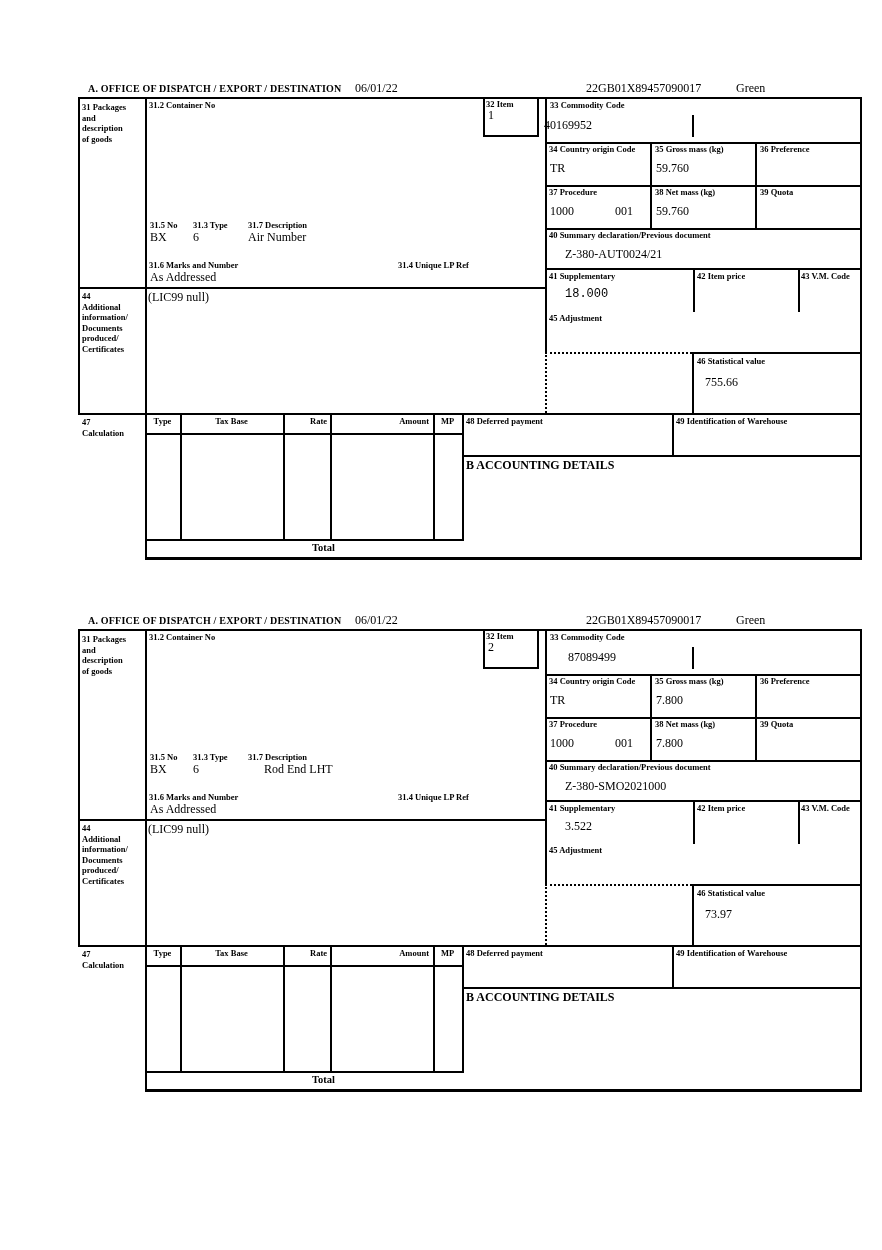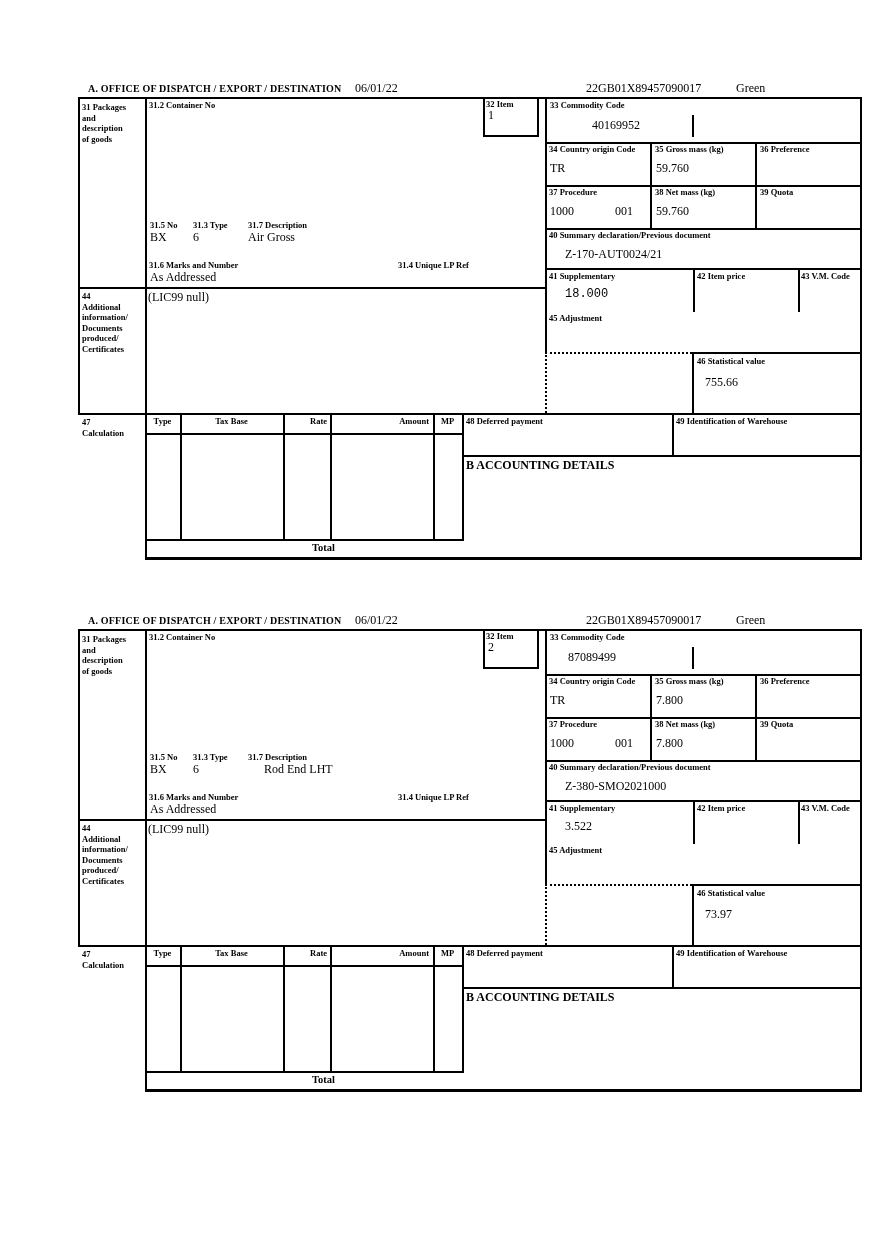--- a/index.html
+++ b/index.html
@@ -76,41 +76,41 @@
 Calculation</div>
 
   <div class="lbl" style="left:149px;top:22px;">31.2 Container No</div>
   <div class="lbl" style="left:486px;top:21px;">32 Item</div>
   <div class="val" style="left:488px;top:29px;">1</div>
   <div class="lbl" style="left:150px;top:142px;">31.5 No</div>
   <div class="lbl" style="left:193px;top:142px;">31.3 Type</div>
   <div class="lbl" style="left:248px;top:142px;">31.7 Description</div>
   <div class="val" style="left:150px;top:151px;">BX</div>
   <div class="val" style="left:193px;top:151px;">6</div>
-  <div class="val" style="left:248px;top:151px;">Air Gross</div>
+  <div class="val" style="left:248px;top:151px;">Air Number</div>
   <div class="lbl" style="left:149px;top:182px;">31.6 Marks and Number</div>
   <div class="lbl" style="left:398px;top:182px;">31.4 Unique LP Ref</div>
   <div class="val" style="left:150px;top:191px;">As Addressed</div>
   <div class="val" style="left:148px;top:211px;">(LIC99 null)</div>
 
   <div class="lbl" style="left:550px;top:22px;">33 Commodity Code</div>
-  <div class="val" style="left:592px;top:39px;">40169952</div>
+  <div class="val" style="left:544px;top:39px;">40169952</div>
   <div class="lbl" style="left:549px;top:66px;">34 Country origin Code</div>
   <div class="val" style="left:550px;top:82px;">TR</div>
   <div class="lbl" style="left:655px;top:66px;">35 Gross mass (kg)</div>
   <div class="val" style="left:656px;top:82px;">59.760</div>
   <div class="lbl" style="left:760px;top:66px;">36 Preference</div>
   <div class="lbl" style="left:549px;top:109px;">37 Procedure</div>
   <div class="val" style="left:550px;top:125px;">1000</div>
   <div class="val" style="left:615px;top:125px;">001</div>
   <div class="lbl" style="left:655px;top:109px;">38 Net mass (kg)</div>
   <div class="val" style="left:656px;top:125px;">59.760</div>
   <div class="lbl" style="left:760px;top:109px;">39 Quota</div>
   <div class="lbl" style="left:549px;top:152px;">40 Summary declaration/Previous document</div>
-  <div class="val" style="left:565px;top:168px;">Z-170-AUT0024/21</div>
+  <div class="val" style="left:565px;top:168px;">Z-380-AUT0024/21</div>
   <div class="lbl" style="left:549px;top:193px;">41 Supplementary</div>
   <div class="val" style="left:565px;top:208px;font-family:Liberation Mono, monospace;">18.000</div>
   <div class="lbl" style="left:697px;top:193px;">42 Item price</div>
   <div class="lbl" style="left:801px;top:193px;">43 V.M. Code</div>
   <div class="lbl" style="left:549px;top:235px;">45 Adjustment</div>
   <div class="lbl" style="left:697px;top:278px;">46 Statistical value</div>
   <div class="val" style="left:705px;top:296px;text-align:right;">755.66</div>
 
   <div class="th" style="left:145px;top:338px;width:35px;text-align:center;">Type</div>
   <div class="th" style="left:180px;top:338px;width:103px;text-align:center;">Tax Base</div>

